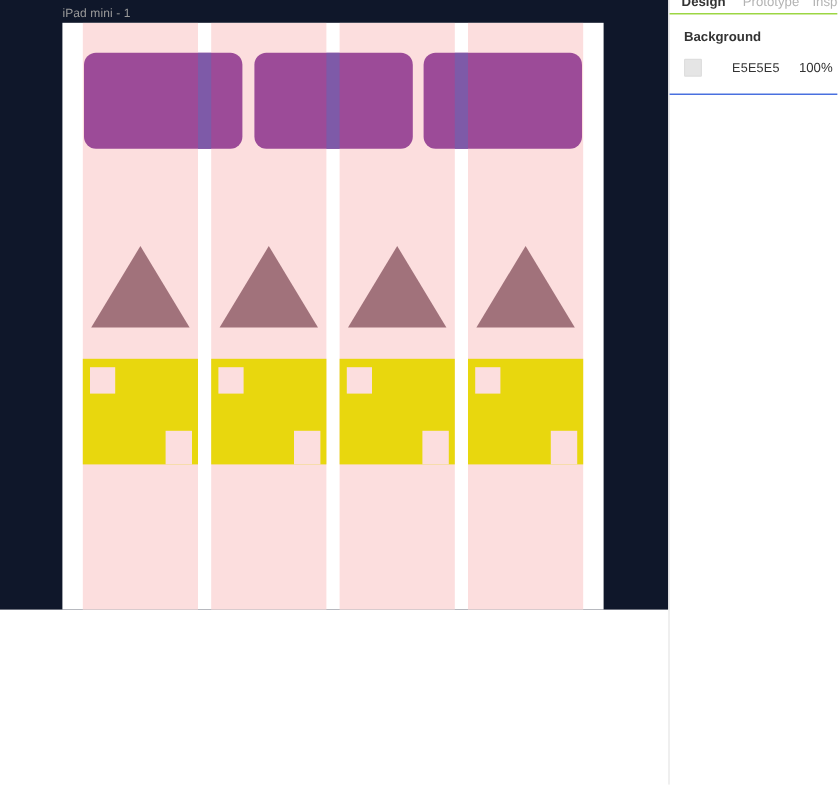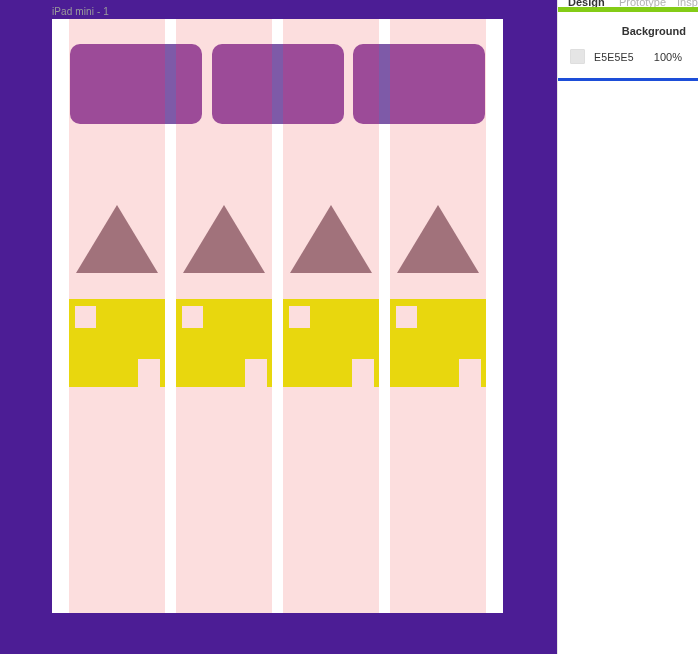--- a/index.html
+++ b/index.html
@@ -13,22 +13,22 @@
   #app {
     position:relative;
     width:698px; height:654px;
     background:#ffffff;
   }
 
   
   #canvas-area {
     position:absolute;
     left:0; top:0;
-    width:557px; height:654px;
-    background:#4c1d95;
+    width:557px; height:508px;
+    background:#0f172a;
     overflow:hidden;
   }
 
   #frame-label {
     position:absolute;
     left:52px; top:6px;
     font-size:10px;
     line-height:12px;
     color:#9b9b9b;
     white-space:nowrap;
@@ -126,51 +126,51 @@
     left:557px; top:0;
     width:141px; height:654px;
     background:#ffffff;
     border-left:1px solid #e5e5e5;
   }
 
   #tabs-row {
     position:relative;
     height:12px;
     overflow:hidden;
-    border-bottom:5px solid #84cc16;
+    border-bottom:1px solid #84cc16;
     text-align:right;
   }
   .tab {
     position:absolute;
     top:-5px;
     font-size:11px;
     line-height:14px;
     color:#b3b3b3;
     white-space:nowrap;
   }
   .tab.active { color:#333333; font-weight:bold; }
   .tab.t-design    { left:10px; }
   .tab.t-prototype { left:61px; }
   .tab.t-inspect   { left:119px; }
 
   .panel-section {
     padding:12px 12px 14px 12px;
-    border-bottom:3px solid #1d4ed8;
-    text-align:right;
+    border-bottom:1px solid #1d4ed8;
   }
   .section-title {
     font-size:11px;
     font-weight:bold;
     color:#333333;
     line-height:14px;
     margin-bottom:11px;
   }
   .color-row {
     display:flex;
     align-items:center;
+    gap:16px;
   }
   .swatch {
     width:15px; height:15px;
     background:#e5e5e5;
     border:1px solid #dedede;
     border-radius:1px;
     flex:0 0 auto;
   }
   .hex-value {
     font-size:10.5px;

